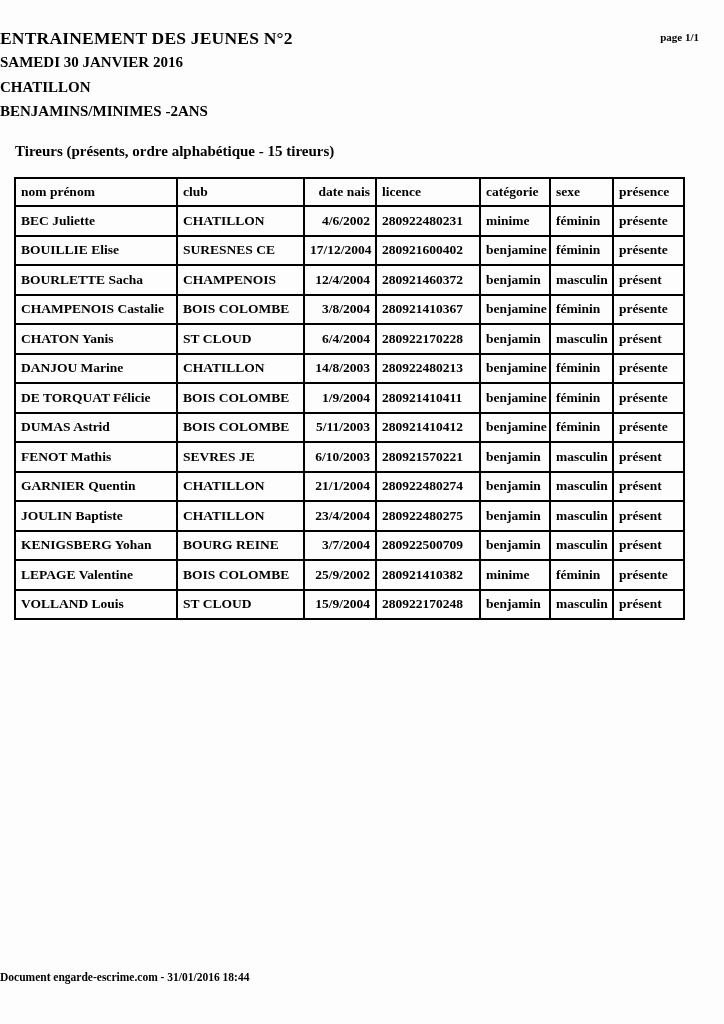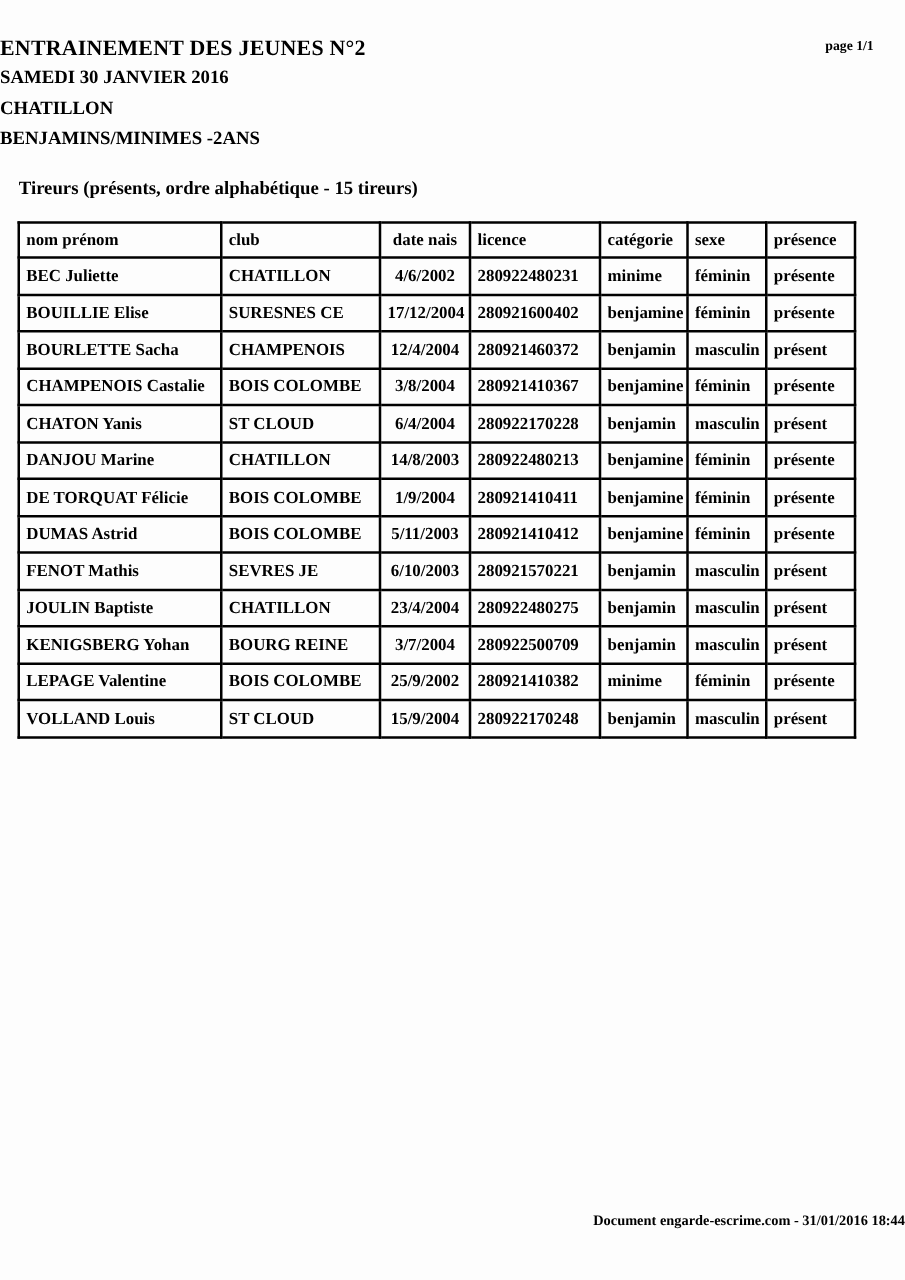--- a/index.html
+++ b/index.html
@@ -60,27 +60,27 @@
     font-size: 13.5px;
     font-weight: bold;
     padding: 0 5px;
     height: 27.5px;
     text-align: left;
     vertical-align: middle;
     white-space: nowrap;
     overflow: hidden;
   }
   table.attendance th { height: 26px; }
-  table.attendance .right { text-align: center; }
+  table.attendance .right { text-align: right; }
   .doc-footer {
     position: absolute;
     top: 971px;
     left: 0;
     right: 0;
-    text-align: right;
+    text-align: left;
     font-size: 11.5px;
   }
 </style>
 </head>
 <body>
 
 <div class="page">
 
   <div class="page-label">page 1/1</div>
 
@@ -190,20 +190,29 @@
         <tr>
           <td>FENOT Mathis</td>
           <td>SEVRES JE</td>
           <td class="right">6/10/2003</td>
           <td>280921570221</td>
           <td>benjamin</td>
           <td>masculin</td>
           <td>présent</td>
         </tr>
         <tr>
+          <td>GARNIER Quentin</td>
+          <td>CHATILLON</td>
+          <td class="right">21/1/2004</td>
+          <td>280922480274</td>
+          <td>benjamin</td>
+          <td>masculin</td>
+          <td>présent</td>
+        </tr>
+        <tr>
           <td>JOULIN Baptiste</td>
           <td>CHATILLON</td>
           <td class="right">23/4/2004</td>
           <td>280922480275</td>
           <td>benjamin</td>
           <td>masculin</td>
           <td>présent</td>
         </tr>
         <tr>
           <td>KENIGSBERG Yohan</td>

